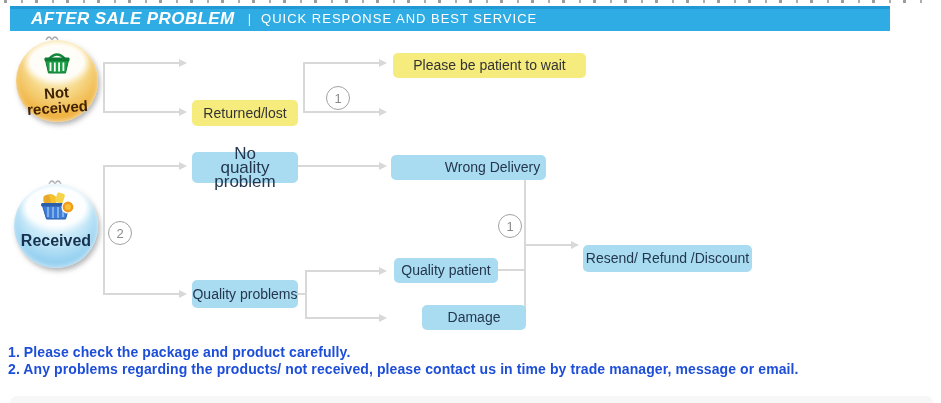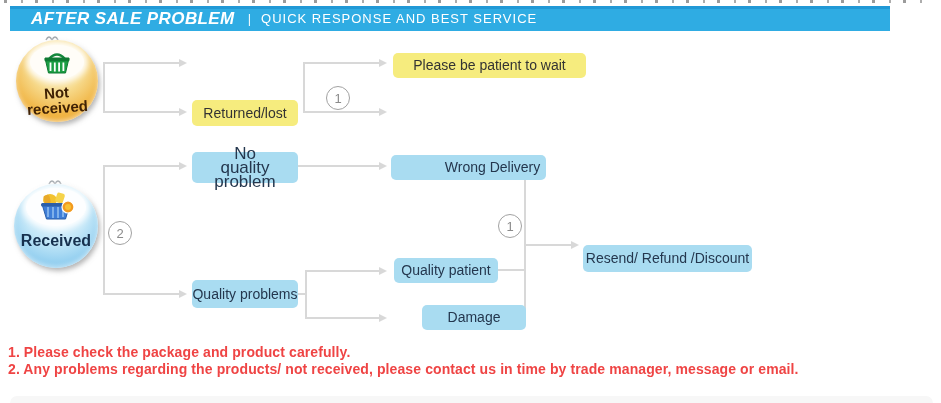--- a/index.html
+++ b/index.html
@@ -59,21 +59,21 @@
   }
   .circle.orange .oval{left:14px;top:5px;width:54px;height:34px;}
   .circle.bluec .oval{left:12px;top:4px;width:60px;height:38px;background:#fdfeff;}
   .circle-label{
     position:absolute;width:100%;text-align:center;font-weight:600;
   }
   .circle.orange .circle-label{top:45px;color:#3f2104;font-size:15px;line-height:15px;transform:rotate(-4deg);}
   .circle.bluec .circle-label{top:48px;color:#16304e;font-size:16px;}
   
   .note{
-    position:absolute;left:8px;font-weight:bold;font-size:14px;color:#ef4444;
+    position:absolute;left:8px;font-weight:bold;font-size:14px;color:#1d4ed8;
     letter-spacing:.1px;white-space:nowrap;text-align:right;
   }
   .bottom-bar{
     position:absolute;left:10px;top:396px;width:923px;height:7px;
     background:#f7f7f7;border-radius:8px 8px 0 0;
   }
 </style>
 </head>
 <body>
 

